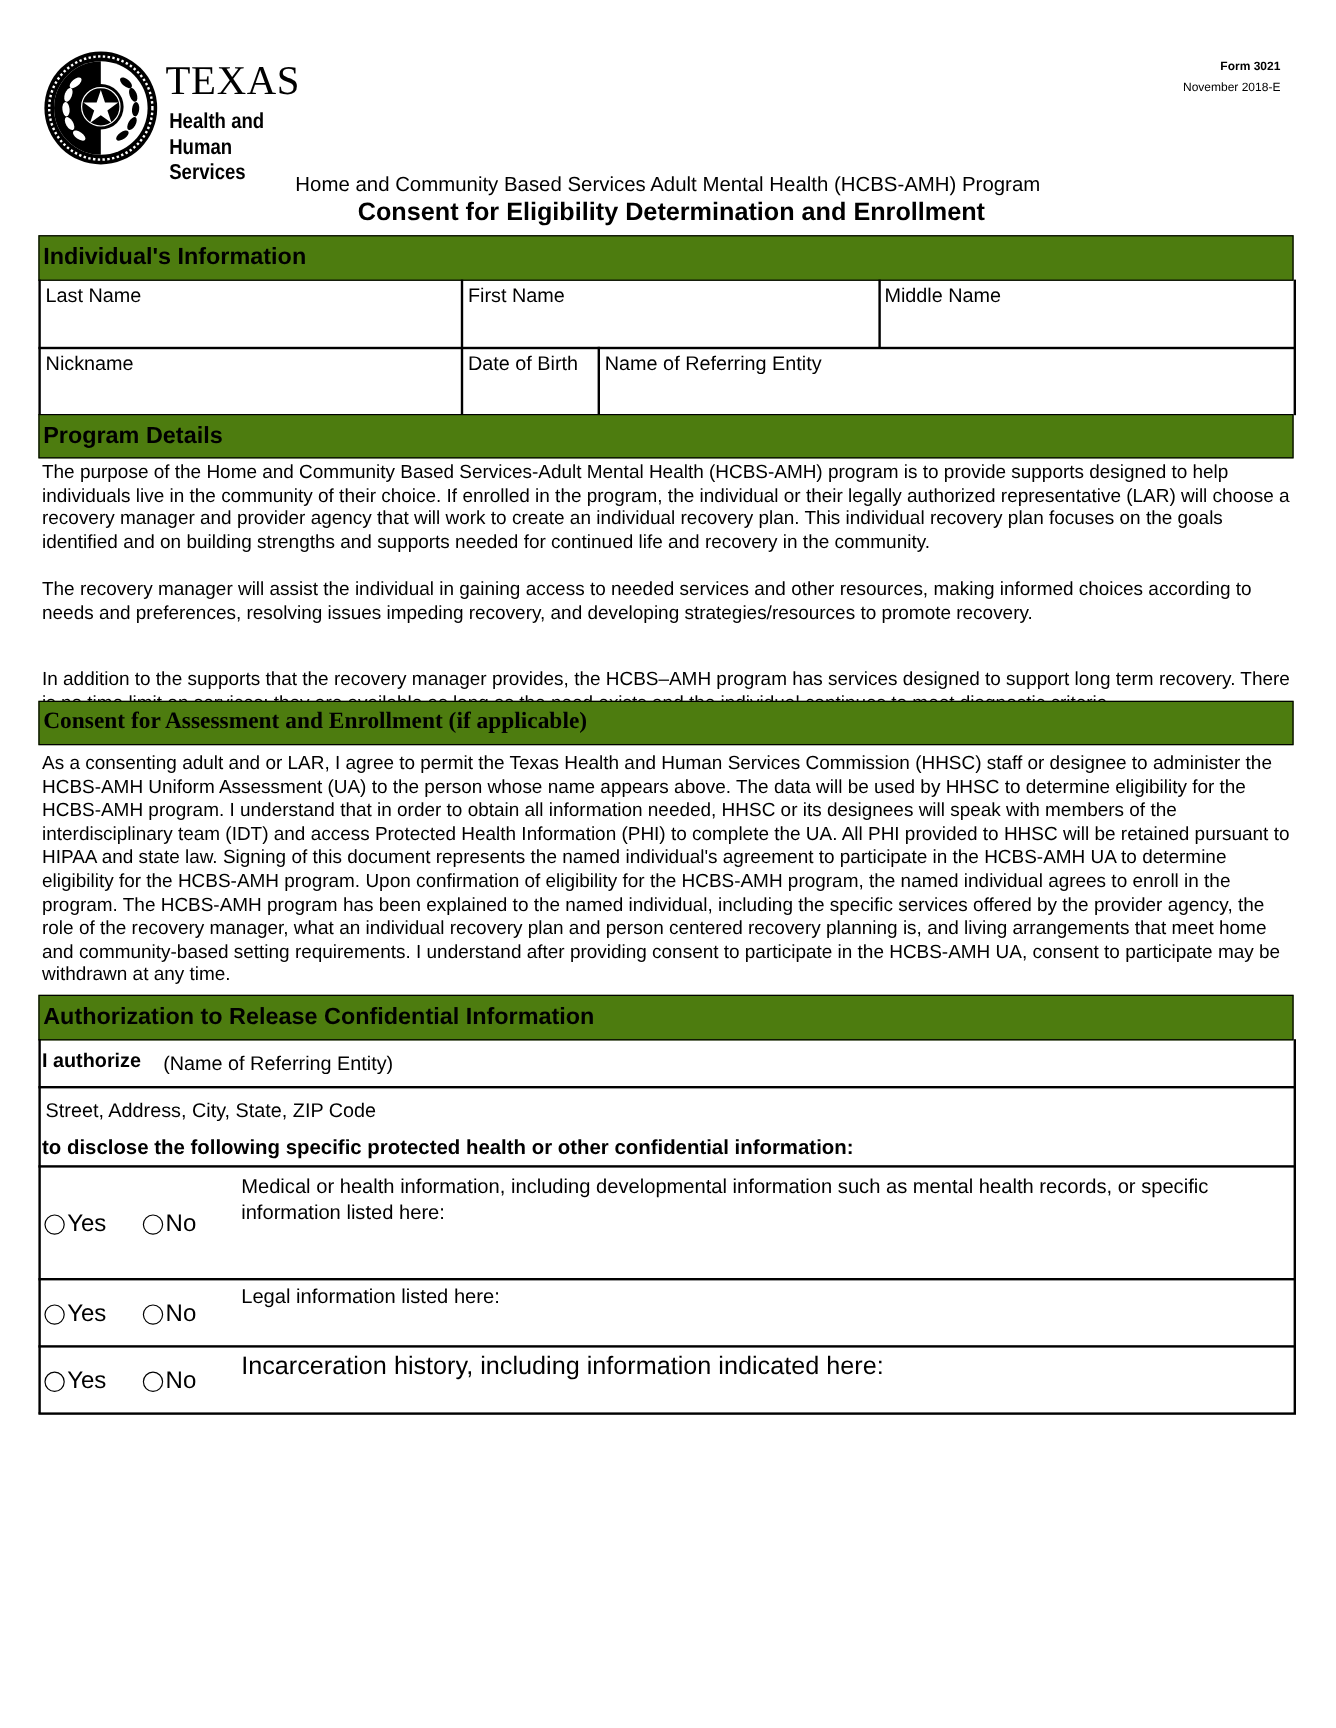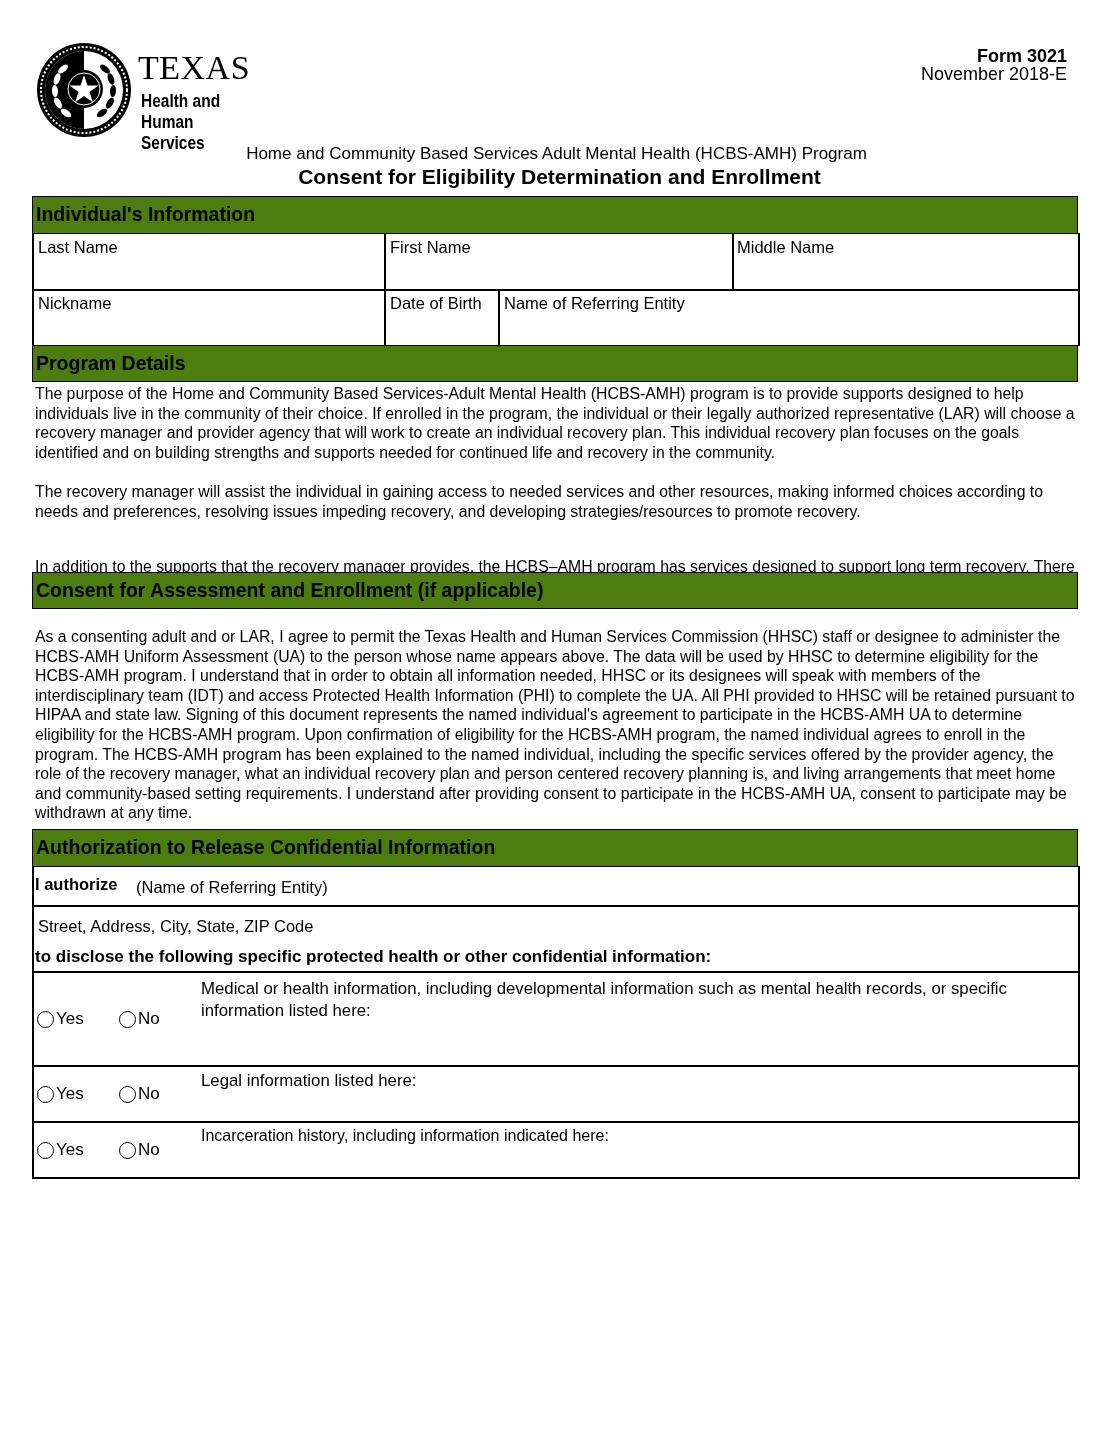--- a/index.html
+++ b/index.html
@@ -12,42 +12,42 @@
   .logo-texas {
     position: absolute; left: 103px; top: 10px;
     font-family: "Liberation Serif", serif; font-size: 34px; letter-spacing: 0.5px; line-height: 1;
   }
   .logo-sub {
     position: absolute; left: 106px; top: 50px;
     font-family: "Liberation Sans", sans-serif; font-weight: bold; font-size: 18px; line-height: 21px;
     transform: scaleX(0.86); transform-origin: left top;
   }
   .form-id {
-    position: absolute; right: 46px; top: 47px; text-align: right; font-size: 18px; line-height: 18px;
+    position: absolute; right: 46px; top: 47px; text-align: right; font-size: 10px; line-height: 18px;
   }
   .form-id .num { font-weight: bold; }
   .program-title {
     position: absolute; left: 0; width: 1113px; top: 144px; text-align: center; font-size: 17px;
   }
   .main-title {
     position: absolute; left: 0; width: 1119px; top: 165px; text-align: center; font-size: 21px; font-weight: bold;
   }
 
   .sect-head {
     position: absolute; left: 32px; width: 1046px; background: #4d7c0f;
     border: 1.5px solid #000; box-sizing: border-box;
     font-weight: bold; font-size: 19.5px; padding-left: 3px;
   }
   .hline { position: absolute; height: 1.5px; background: #000; }
   .vline { position: absolute; width: 1.5px; background: #000; }
   .lbl { position: absolute; font-size: 16.5px; white-space: nowrap; }
   .para { position: absolute; left: 35px; width: 1050px; font-size: 15.8px; line-height: 19.6px; }
   .para p { margin: 0; }
 
-  .radio-grp { position: absolute; font-size: 17px; display: flex; align-items: center; justify-content: space-between; }
+  .radio-grp { position: absolute; font-size: 20px; display: flex; align-items: center; justify-content: space-between; }
   .radio {
     display: inline-block; width: 17px; height: 17px; border: 1.3px solid #000; border-radius: 50%;
     box-sizing: border-box; margin-right: 2px; cursor: pointer;
   }
   .field { position: absolute; }
 </style>
 </head>
 <body>
 
 <div class="logo">
@@ -118,21 +118,21 @@
 </div>
 
 <div class="sect-head" style="top:345px;height:37px;line-height:34px;">Program Details</div>
 
 <div class="para" style="top:384px;">
   <p>The purpose of the Home and Community Based Services-Adult Mental Health (HCBS-AMH) program is to provide supports designed to help individuals live in the community of their choice. If enrolled in the program, the individual or their legally authorized representative (LAR) will choose a recovery manager and provider agency that will work to create an individual recovery plan. This individual recovery plan focuses on the goals identified and on building strengths and supports needed for continued life and recovery in the community.</p>
   <p style="margin-top:19.6px;">The recovery manager will assist the individual in gaining access to needed services and other resources, making informed choices according to needs and preferences, resolving issues impeding recovery, and developing strategies/resources to promote recovery.</p>
   <p style="margin-top:36px;">In addition to the supports that the recovery manager provides, the HCBS–AMH program has services designed to support long term recovery. There is no time limit on services; they are available as long as the need exists and the individual continues to meet diagnostic criteria.</p>
 </div>
 
-<div class="sect-head" style="top:572px;height:37px;line-height:34px;">Consent for Assessment and Enrollment (if applicable)</div>
+<div class="sect-head" style="top:584px;height:37px;line-height:34px;font-family:Liberation Serif, serif;">Consent for Assessment and Enrollment (if applicable)</div>
 <div class="para" style="top:627px;width:1048px;">As a consenting adult and or LAR, I agree to permit the Texas Health and Human Services Commission (HHSC) staff or designee to administer the HCBS-AMH Uniform Assessment (UA) to the person whose name appears above. The data will be used by HHSC to determine eligibility for the HCBS-AMH program. I understand that in order to obtain all information needed, HHSC or its designees will speak with members of the interdisciplinary team (IDT) and access Protected Health Information (PHI) to complete the UA. All PHI provided to HHSC will be retained pursuant to HIPAA and state law. Signing of this document represents the named individual's agreement to participate in the HCBS-AMH UA to determine eligibility for the HCBS-AMH program. Upon confirmation of eligibility for the HCBS-AMH program, the named individual agrees to enroll in the program. The HCBS-AMH program has been explained to the named individual, including the specific services offered by the provider agency, the role of the recovery manager, what an individual recovery plan and person centered recovery planning is, and living arrangements that meet home and community-based setting requirements. I understand after providing consent to participate in the HCBS-AMH UA, consent to participate may be withdrawn at any time.</div>
 
 <div class="sect-head" style="top:829px;height:38px;line-height:35px;">Authorization to Release Confidential Information</div>
 
 <div class="vline" style="left:32px;top:866px;height:312px;"></div>
 <div class="vline" style="left:1078px;top:866px;height:312px;"></div>
 <div class="hline" style="left:32px;top:905px;width:1048px;"></div>
 <div class="hline" style="left:32px;top:971px;width:1048px;"></div>
 <div class="hline" style="left:32px;top:1065px;width:1048px;"></div>
 <div class="hline" style="left:32px;top:1121px;width:1048px;"></div>
@@ -169,13 +169,13 @@
 <div class="lbl" style="left:201px;top:1071px;font-size:16.8px;">Legal information listed here:</div>
 
 <div class="radio-grp" style="left:37px;top:1140px;">
   <span class="radio"></span>
     <span>Yes</span>
 </div>
 <div class="radio-grp" style="left:119px;top:1140px;">
   <span class="radio"></span>
     <span>No</span>
 </div>
-<div class="lbl" style="left:201px;top:1127px;font-size:16px;">Incarceration history, including information indicated here:</div>
+<div class="lbl" style="left:201px;top:1127px;font-size:21px;">Incarceration history, including information indicated here:</div>
 
 </body></html>

